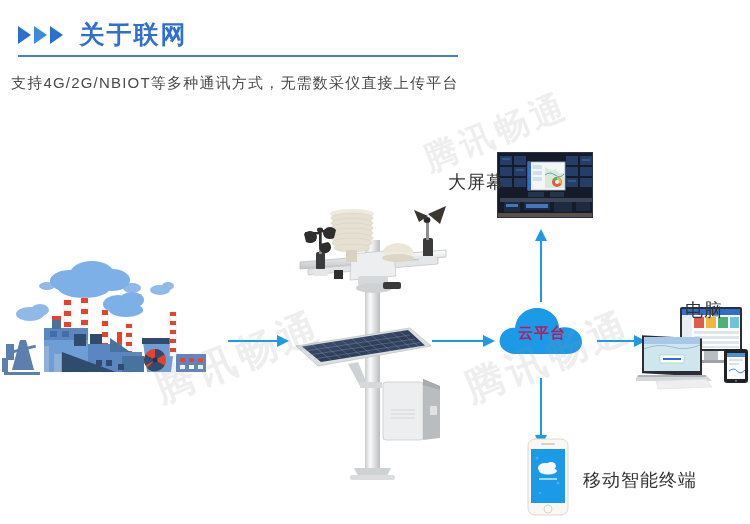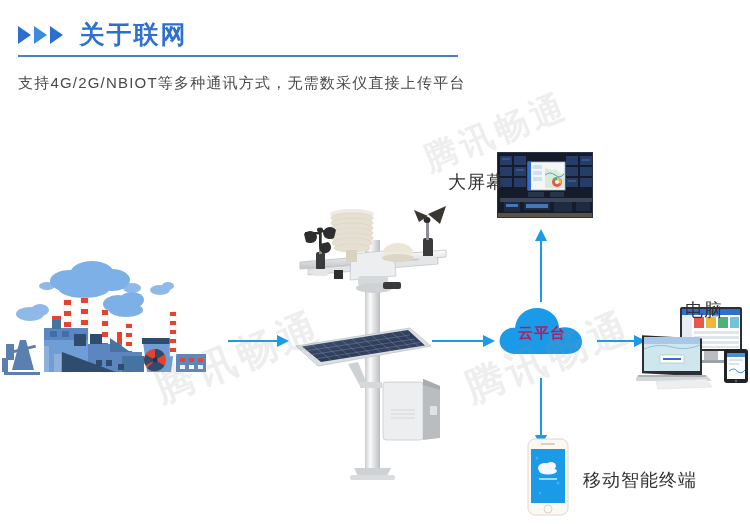--- a/index.html
+++ b/index.html
@@ -31,21 +31,21 @@
   .tri { width: 0; height: 0; border-top: 9px solid transparent; border-bottom: 9px solid transparent; }
   .tri.a { border-left: 13px solid #2b6fd0; }
   .tri.b { border-left: 13px solid #3a8ce0; }
   .tri.c { border-left: 13px solid #2b6fd0; }
   .title-text {
     display: inline-block; vertical-align: middle;
     font-size: 25px; font-weight: bold; color: #2f6fd0; letter-spacing: 2px;
   }
   .rule { position: absolute; left: 18px; top: 55px; width: 440px; height: 2px; background: #4a7fc8; }
   .subtitle {
-    position: absolute; left: 18px; top: 70px; width: 470px;
+    position: absolute; left: 11px; top: 70px; width: 470px;
     font-size: 15px; line-height: 26px; color: #4a4a4a; letter-spacing: 1.2px;
   }
 
   
   .lbl { position: absolute; font-size: 18px; color: #333; letter-spacing: 1px; white-space: nowrap; }
   .lbl-screen { left: 448px; top: 170px; }
   .lbl-pc { left: 685px; top: 298px; }
   .lbl-mobile { left: 583px; top: 468px; text-align: right; }
 
   

